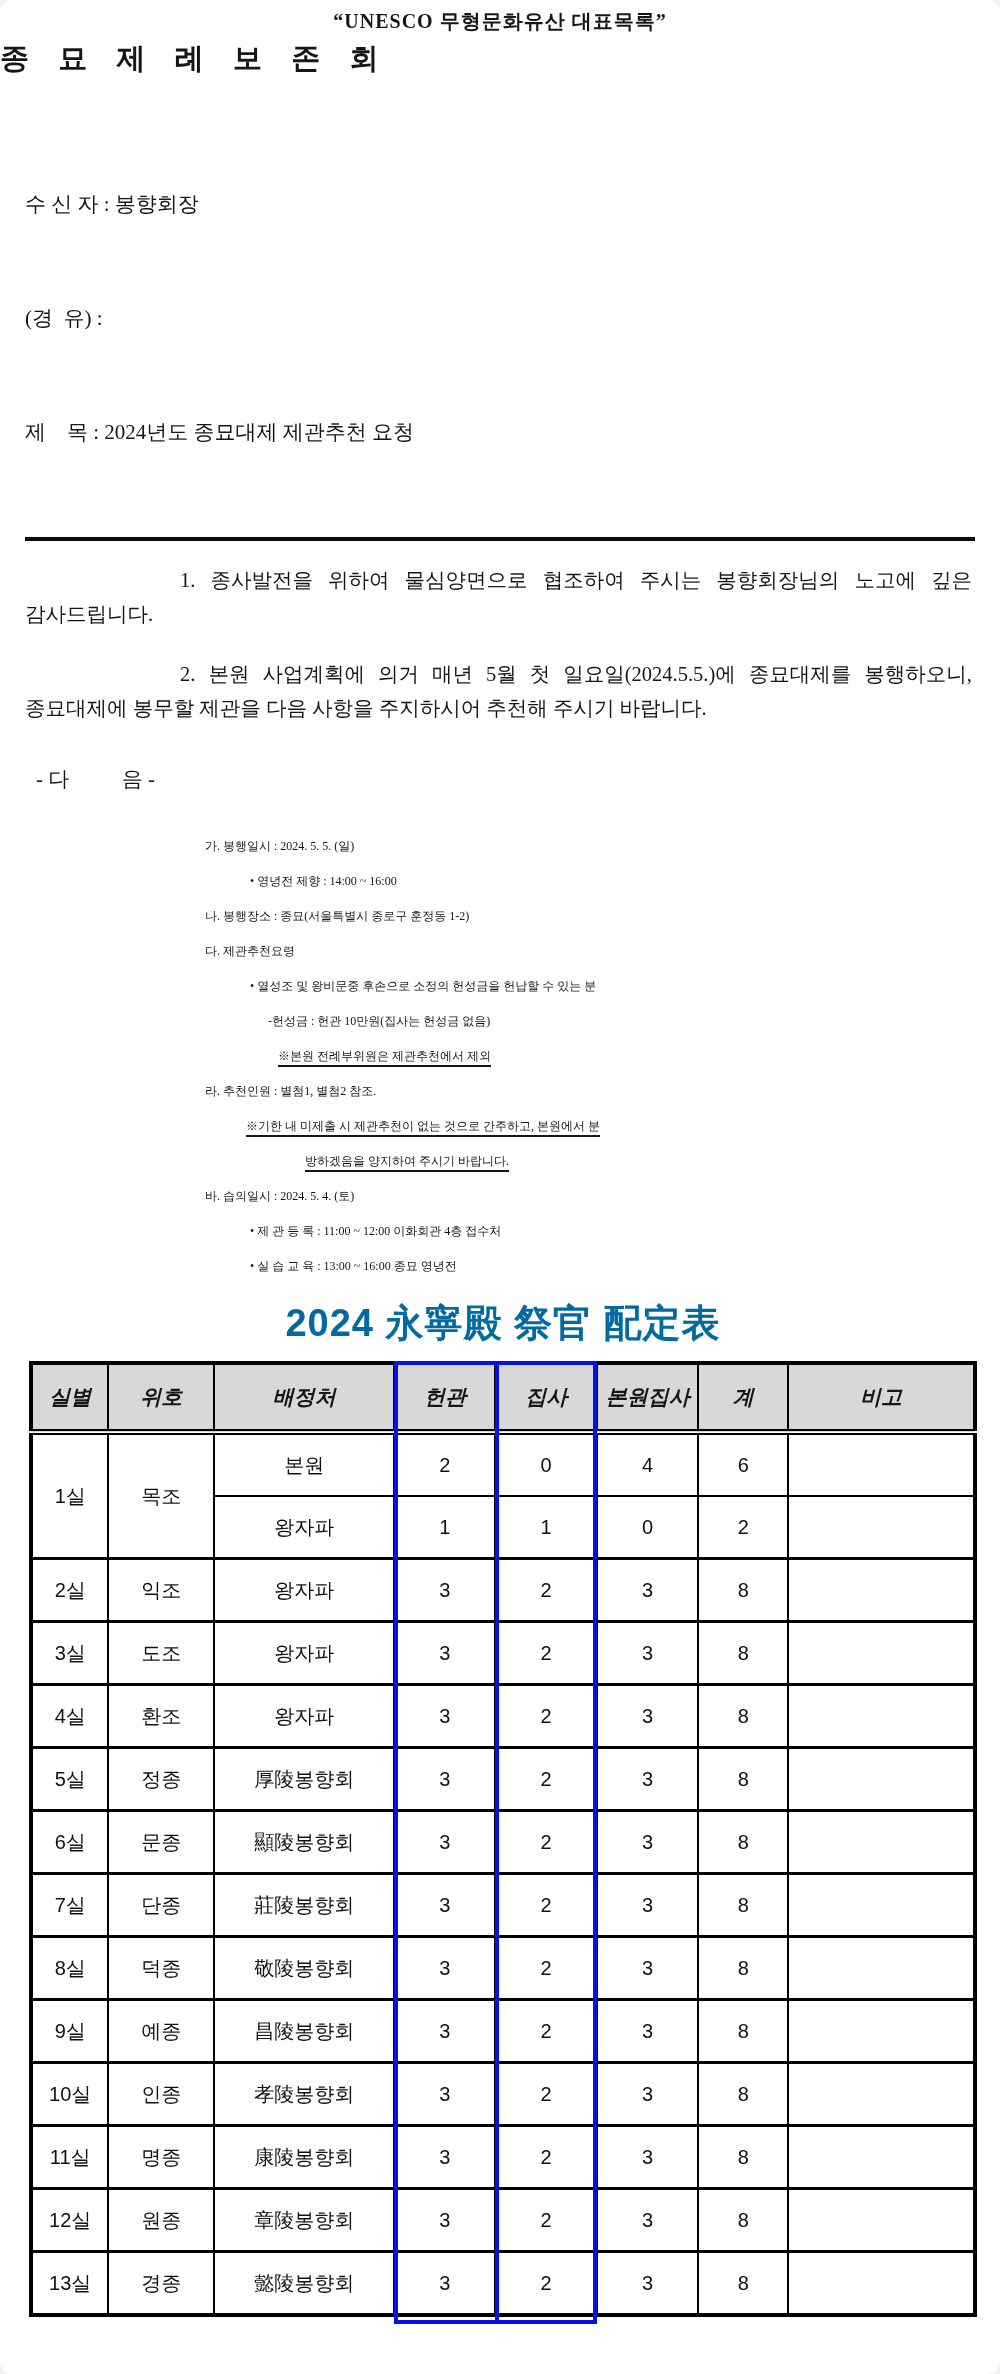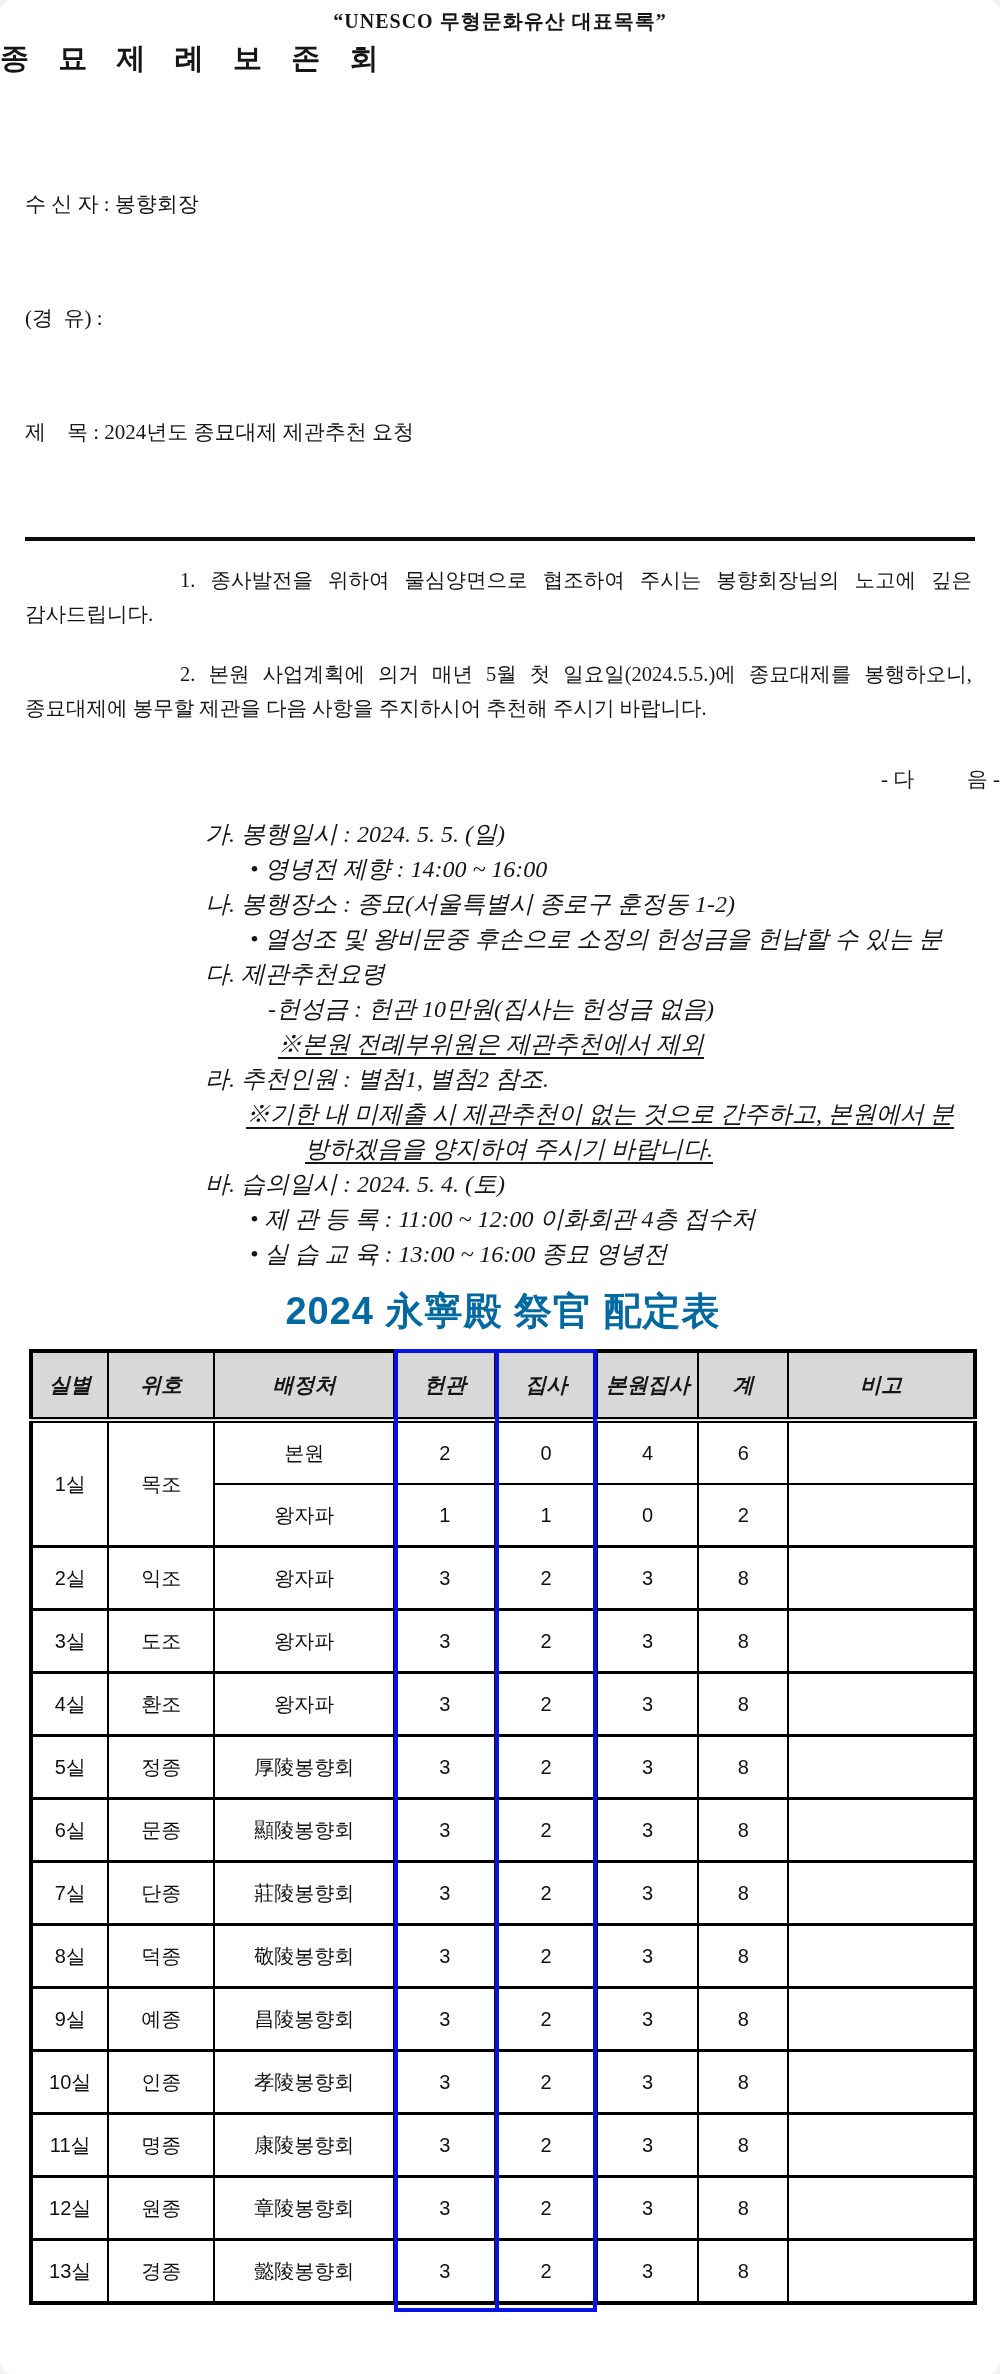--- a/index.html
+++ b/index.html
@@ -43,29 +43,29 @@
     margin:22px 28px 0 25px;
     font-size:20.5px;
     line-height:34px;
     text-align:justify;
     text-indent:155px;
     word-break:keep-all;
   }
   .para.p2{margin-top:26px;}
   .daum{
     margin-top:40px;
-    text-align:right;
+    text-align:left;
     font-size:21px;
     white-space:pre;
+    padding-left:36px;
   }
   .notice{
-    margin-top:24px;
-    font-size:24px;
+    margin-top:36px;
+    font-size:12px;
     line-height:35px;
-    font-style:italic;
   }
   .notice .line{white-space:pre;}
   .i1{margin-left:205px;}
   .i2{margin-left:250px;}
   .i3{margin-left:268px;}
   .i4{margin-left:278px;}
   .i5{margin-left:246px;}
   .i6{margin-left:305px;}
   .i7{margin-left:252px;}
   .u{text-decoration:underline;text-underline-offset:5px;text-decoration-thickness:1.5px;}
@@ -154,22 +154,22 @@
 
   <div class="para p1">1. 종사발전을 위하여 물심양면으로 협조하여 주시는 봉향회장님의 노고에 깊은 감사드립니다.</div>
   <div class="para p2">2. 본원 사업계획에 의거 매년 5월 첫 일요일(2024.5.5.)에 종묘대제를 봉행하오니, 종묘대제에 봉무할 제관을 다음 사항을 주지하시어 추천해 주시기 바랍니다.</div>
 
   <div class="daum">- 다          음 -</div>
 
   <div class="notice">
     <div class="line i1">가. 봉행일시 : 2024. 5. 5. (일)</div>
     <div class="line i2">• 영녕전 제향 : 14:00 ~ 16:00</div>
     <div class="line i1">나. 봉행장소 : 종묘(서울특별시 종로구 훈정동 1-2)</div>
+    <div class="line i1">다. 제관추천요령</div>
     <div class="line i2">• 열성조 및 왕비문중 후손으로 소정의 헌성금을 헌납할 수 있는 분</div>
-    <div class="line i1">다. 제관추천요령</div>
     <div class="line i3">-헌성금 : 헌관 10만원(집사는 헌성금 없음)</div>
     <div class="line i4 u">※본원 전례부위원은 제관추천에서 제외</div>
     <div class="line i1">라. 추천인원 : 별첨1, 별첨2 참조.</div>
     <div class="line i5 u">※기한 내 미제출 시 제관추천이 없는 것으로 간주하고, 본원에서 분</div>
     <div class="line i6 u">방하겠음을 양지하여 주시기 바랍니다.</div>
     <div class="line i1">바. 습의일시 : 2024. 5. 4. (토)</div>
     <div class="line i2">• 제 관 등 록 : 11:00 ~ 12:00 이화회관 4층 접수처</div>
     <div class="line i2">• 실 습 교 육 : 13:00 ~ 16:00 종묘 영녕전</div>
   </div>
 

